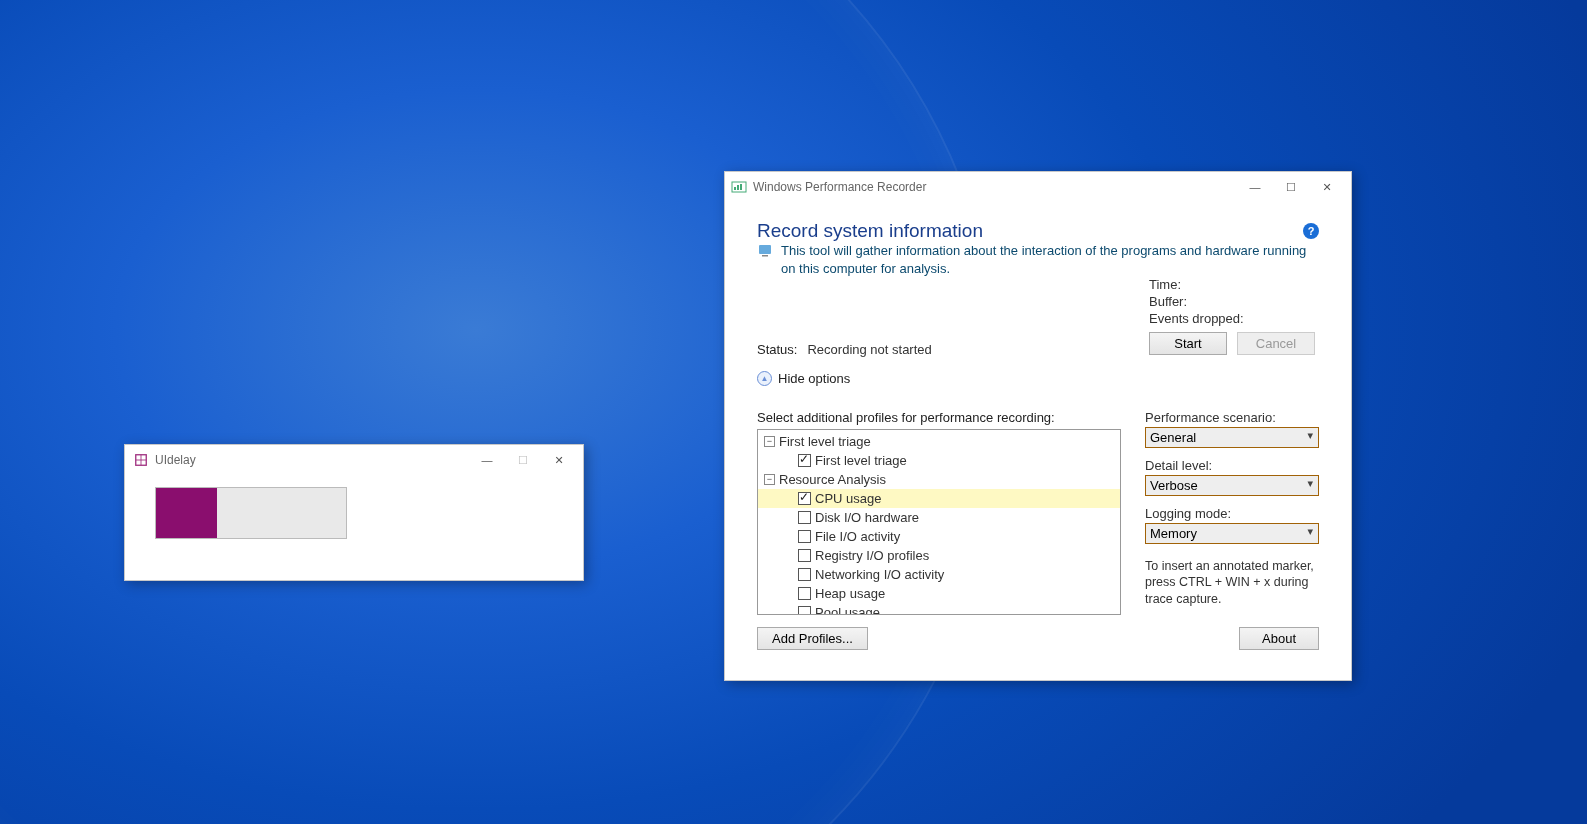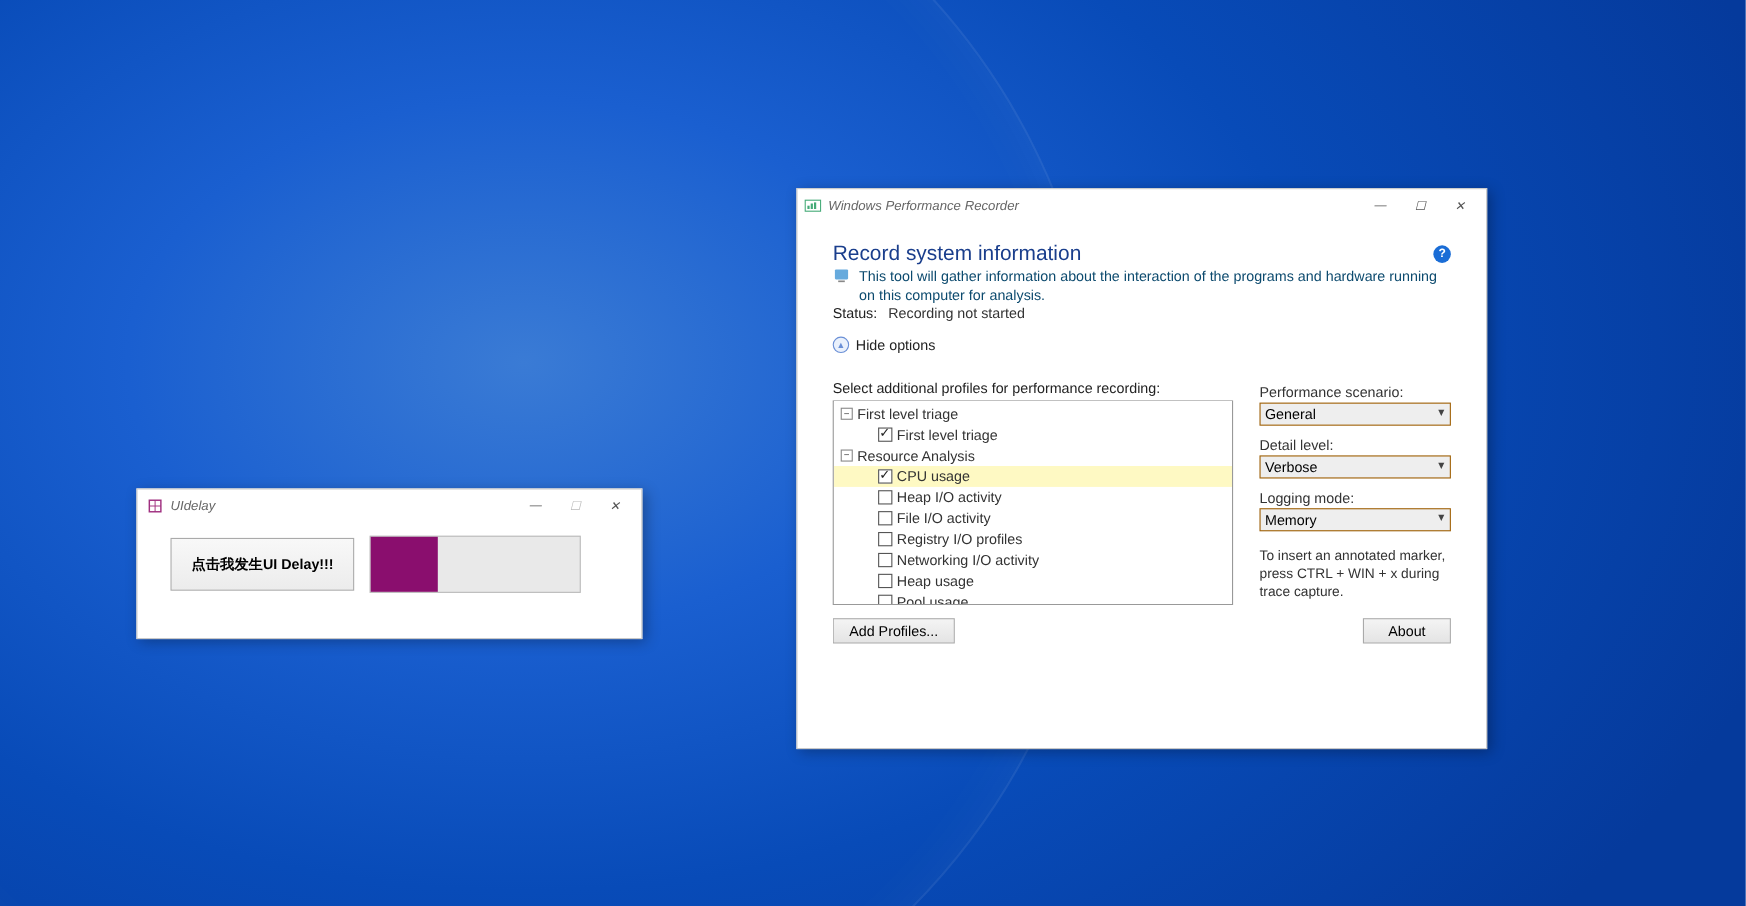--- a/index.html
+++ b/index.html
@@ -15,21 +15,21 @@
     content:""; position:absolute; left:-200px; top:-200px; width:1200px; height:1200px;
     border: 2px solid rgba(255,255,255,0.08); border-radius:50%;
     box-shadow: 0 0 60px rgba(255,255,255,0.05) inset;
   }
   .window {
     position: absolute; background: #fff;
     border: 1px solid #c8c8c8; box-shadow: 3px 3px 12px rgba(0,0,0,0.3);
   }
   .titlebar {
     height: 30px; display: flex; align-items: center; padding: 0 6px;
-    font-size: 12px; color: #666; font-style: italic;
+    font-size: 12px; color: #666;
   }
   .titlebar .icon { width: 16px; height: 16px; margin-right: 6px; display:flex; align-items:center; justify-content:center; }
   .titlebar .spacer { flex: 1; }
   .winbtn { width: 36px; height: 22px; display:flex; align-items:center; justify-content:center; color:#555; font-size:11px; }
   .winbtn.disabled { color:#bbb; }
   
   #uidelay { left: 124px; top: 444px; width: 460px; height: 137px; }
   #uidelay .titlebar { padding-left:8px; }
   #uidelay .icon svg { width:14px; height:14px; }
   .uidelay-body { padding: 12px 30px; display:flex; gap:14px; align-items:center; }
@@ -62,21 +62,21 @@
   .status-right div { margin-bottom:2px; }
   .btn-row { display:flex; gap:10px; margin-top:6px; }
   .wpr-btn {
     padding: 3px 0; width:78px; text-align:center;
     background: linear-gradient(#f4f4f4,#e4e4e4); border:1px solid #aaa; font-size:13px; cursor:pointer;
   }
   .wpr-btn.disabled { color:#999; background:#eee; border-color:#ccc; }
   .hide-opts { display:flex; align-items:center; gap:6px; margin-top:14px; cursor:pointer; color:#222; }
   .chev-circle { width:15px; height:15px; border:1px solid #6a8fd6; border-radius:50%;
     display:flex; align-items:center; justify-content:center; font-size:8px; color:#6a8fd6; background:#eaf1fc; }
-  .lower { display:flex; gap:24px; margin-top:24px;align-items:center; }
+  .lower { display:flex; gap:24px; margin-top:24px; }
   .left-col { flex:1; }
   .right-col { width:174px; }
   .section-label { font-size:13px; margin-bottom:4px; color:#222; }
   .tree {
     border:1px solid #999; width:100%; height:186px; overflow-y:scroll;
     font-size:13px; background:#fff; padding:2px 0;
   }
   .tree-row { display:flex; align-items:center; height:19px; padding-left:6px; }
   .tree-row.sel { background:#fef9c3; }
   .expander { width:11px; height:11px; border:1px solid #888; display:flex; align-items:center; justify-content:center;
@@ -106,21 +106,20 @@
           <line x1="2" y1="8" x2="14" y2="8" stroke="#a03080"></line>
         </svg>
     </span>
     <span>UIdelay</span>
     <span class="spacer"></span>
     <span class="winbtn">—</span>
     <span class="winbtn disabled">☐</span>
     <span class="winbtn">✕</span>
   </div>
   <div class="uidelay-body">
-    <button class="ui-button">点击我发生UI Delay!!!</button>
     <div class="progress-outer">
       <div class="progress-inner"></div>
     </div>
   </div>
 </div>
 
 <div class="window" id="wpr">
   <div class="titlebar">
     <span class="icon">
       <svg viewBox="0 0 16 16">
@@ -148,20 +147,29 @@
             <rect x="5" y="13" width="6" height="1.5" fill="#888"></rect>
           </svg>
       </span>
       <span>This tool will gather information about the interaction of the programs and hardware running on this computer for analysis.</span>
     </div>
     <div class="status-row">
       <div class="status-left">
         <span class="status-label">Status:</span>
         <span>Recording not started</span>
       </div>
+      <div class="status-right">
+        <div>Time:</div>
+        <div>Buffer:</div>
+        <div>Events dropped:</div>
+        <div class="btn-row">
+          <button class="wpr-btn">Start</button>
+          <button class="wpr-btn disabled">Cancel</button>
+        </div>
+      </div>
     </div>
     <div class="hide-opts">
       <span class="chev-circle">▲</span>
       <span>Hide options</span>
     </div>
 
     <div class="lower">
       <div class="left-col">
         <div class="section-label">Select additional profiles for performance recording:</div>
         <div class="tree">
@@ -176,21 +184,21 @@
           <div class="tree-row">
             <span class="expander">−</span>
             <span>Resource Analysis</span>
           </div>
           <div class="tree-row indent2 sel">
             <input type="checkbox" class="tree-chk" checked="" style="">
             <span>CPU usage</span>
           </div>
           <div class="tree-row indent2">
             <input type="checkbox" class="tree-chk" style="">
-            <span>Heap I/O activity</span>
+            <span>Disk I/O hardware</span>
           </div>
           <div class="tree-row indent2">
             <input type="checkbox" class="tree-chk" style="">
             <span>File I/O activity</span>
           </div>
           <div class="tree-row indent2">
             <input type="checkbox" class="tree-chk" style="">
             <span>Registry I/O profiles</span>
           </div>
           <div class="tree-row indent2">

